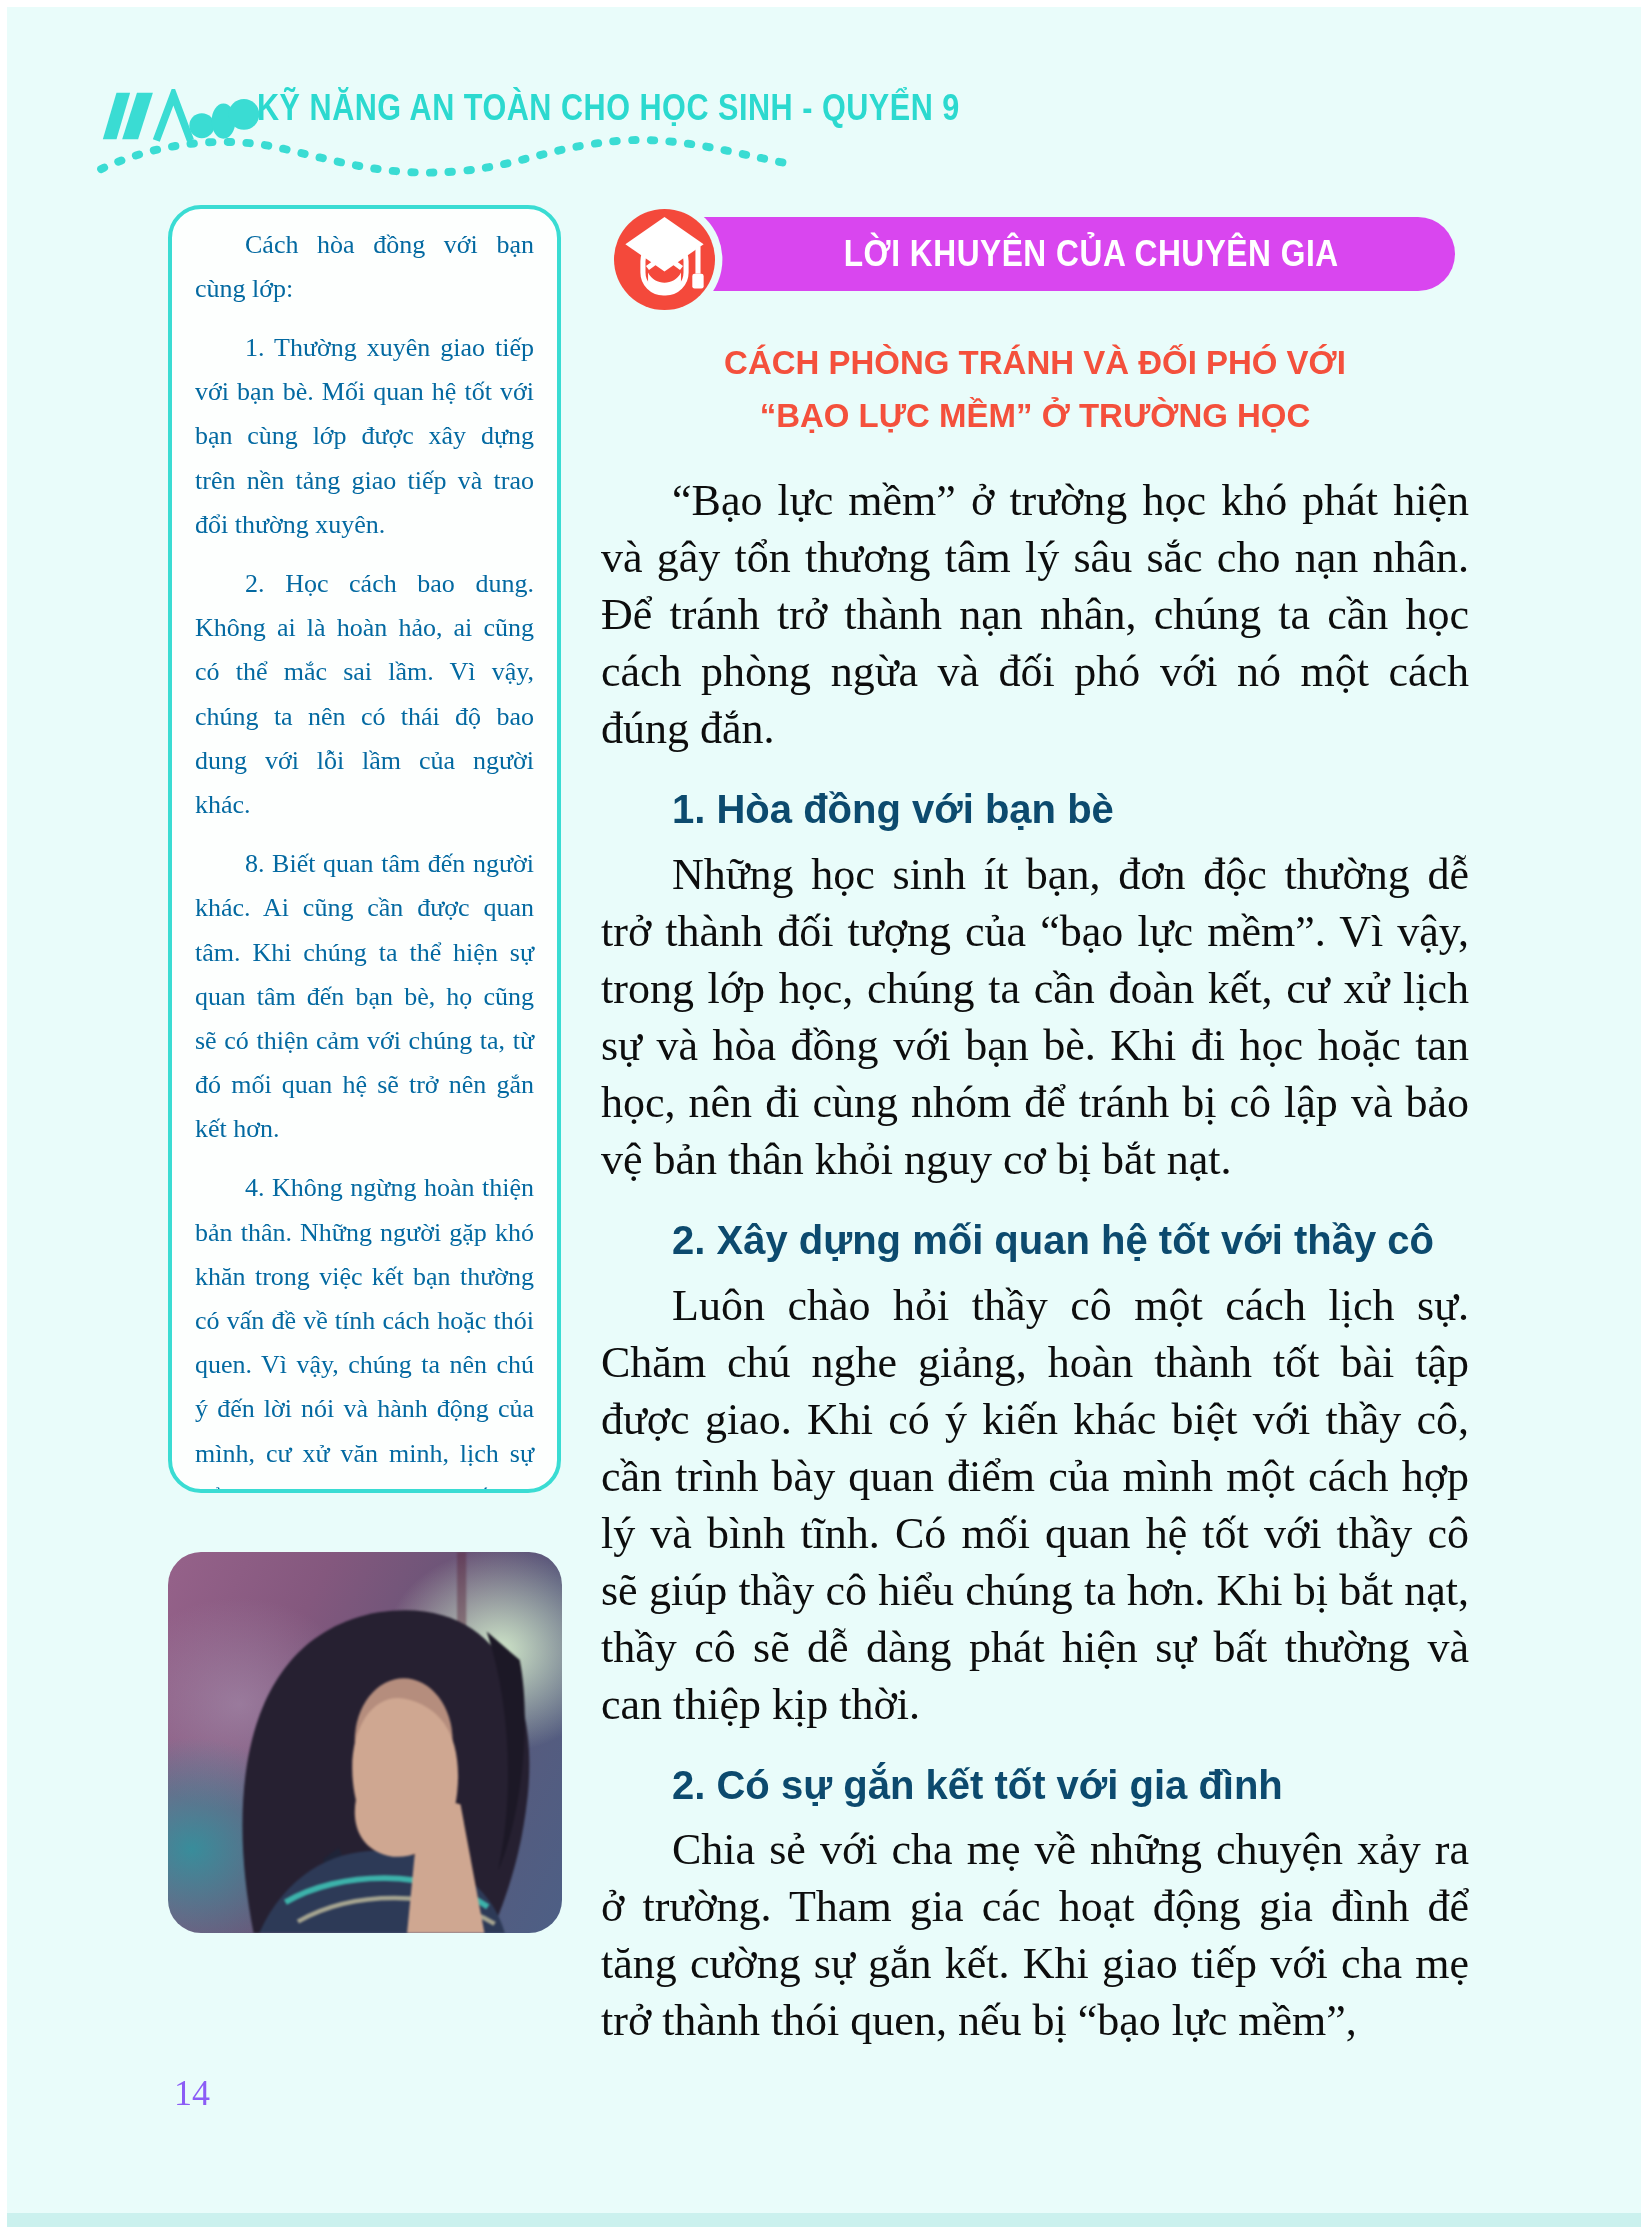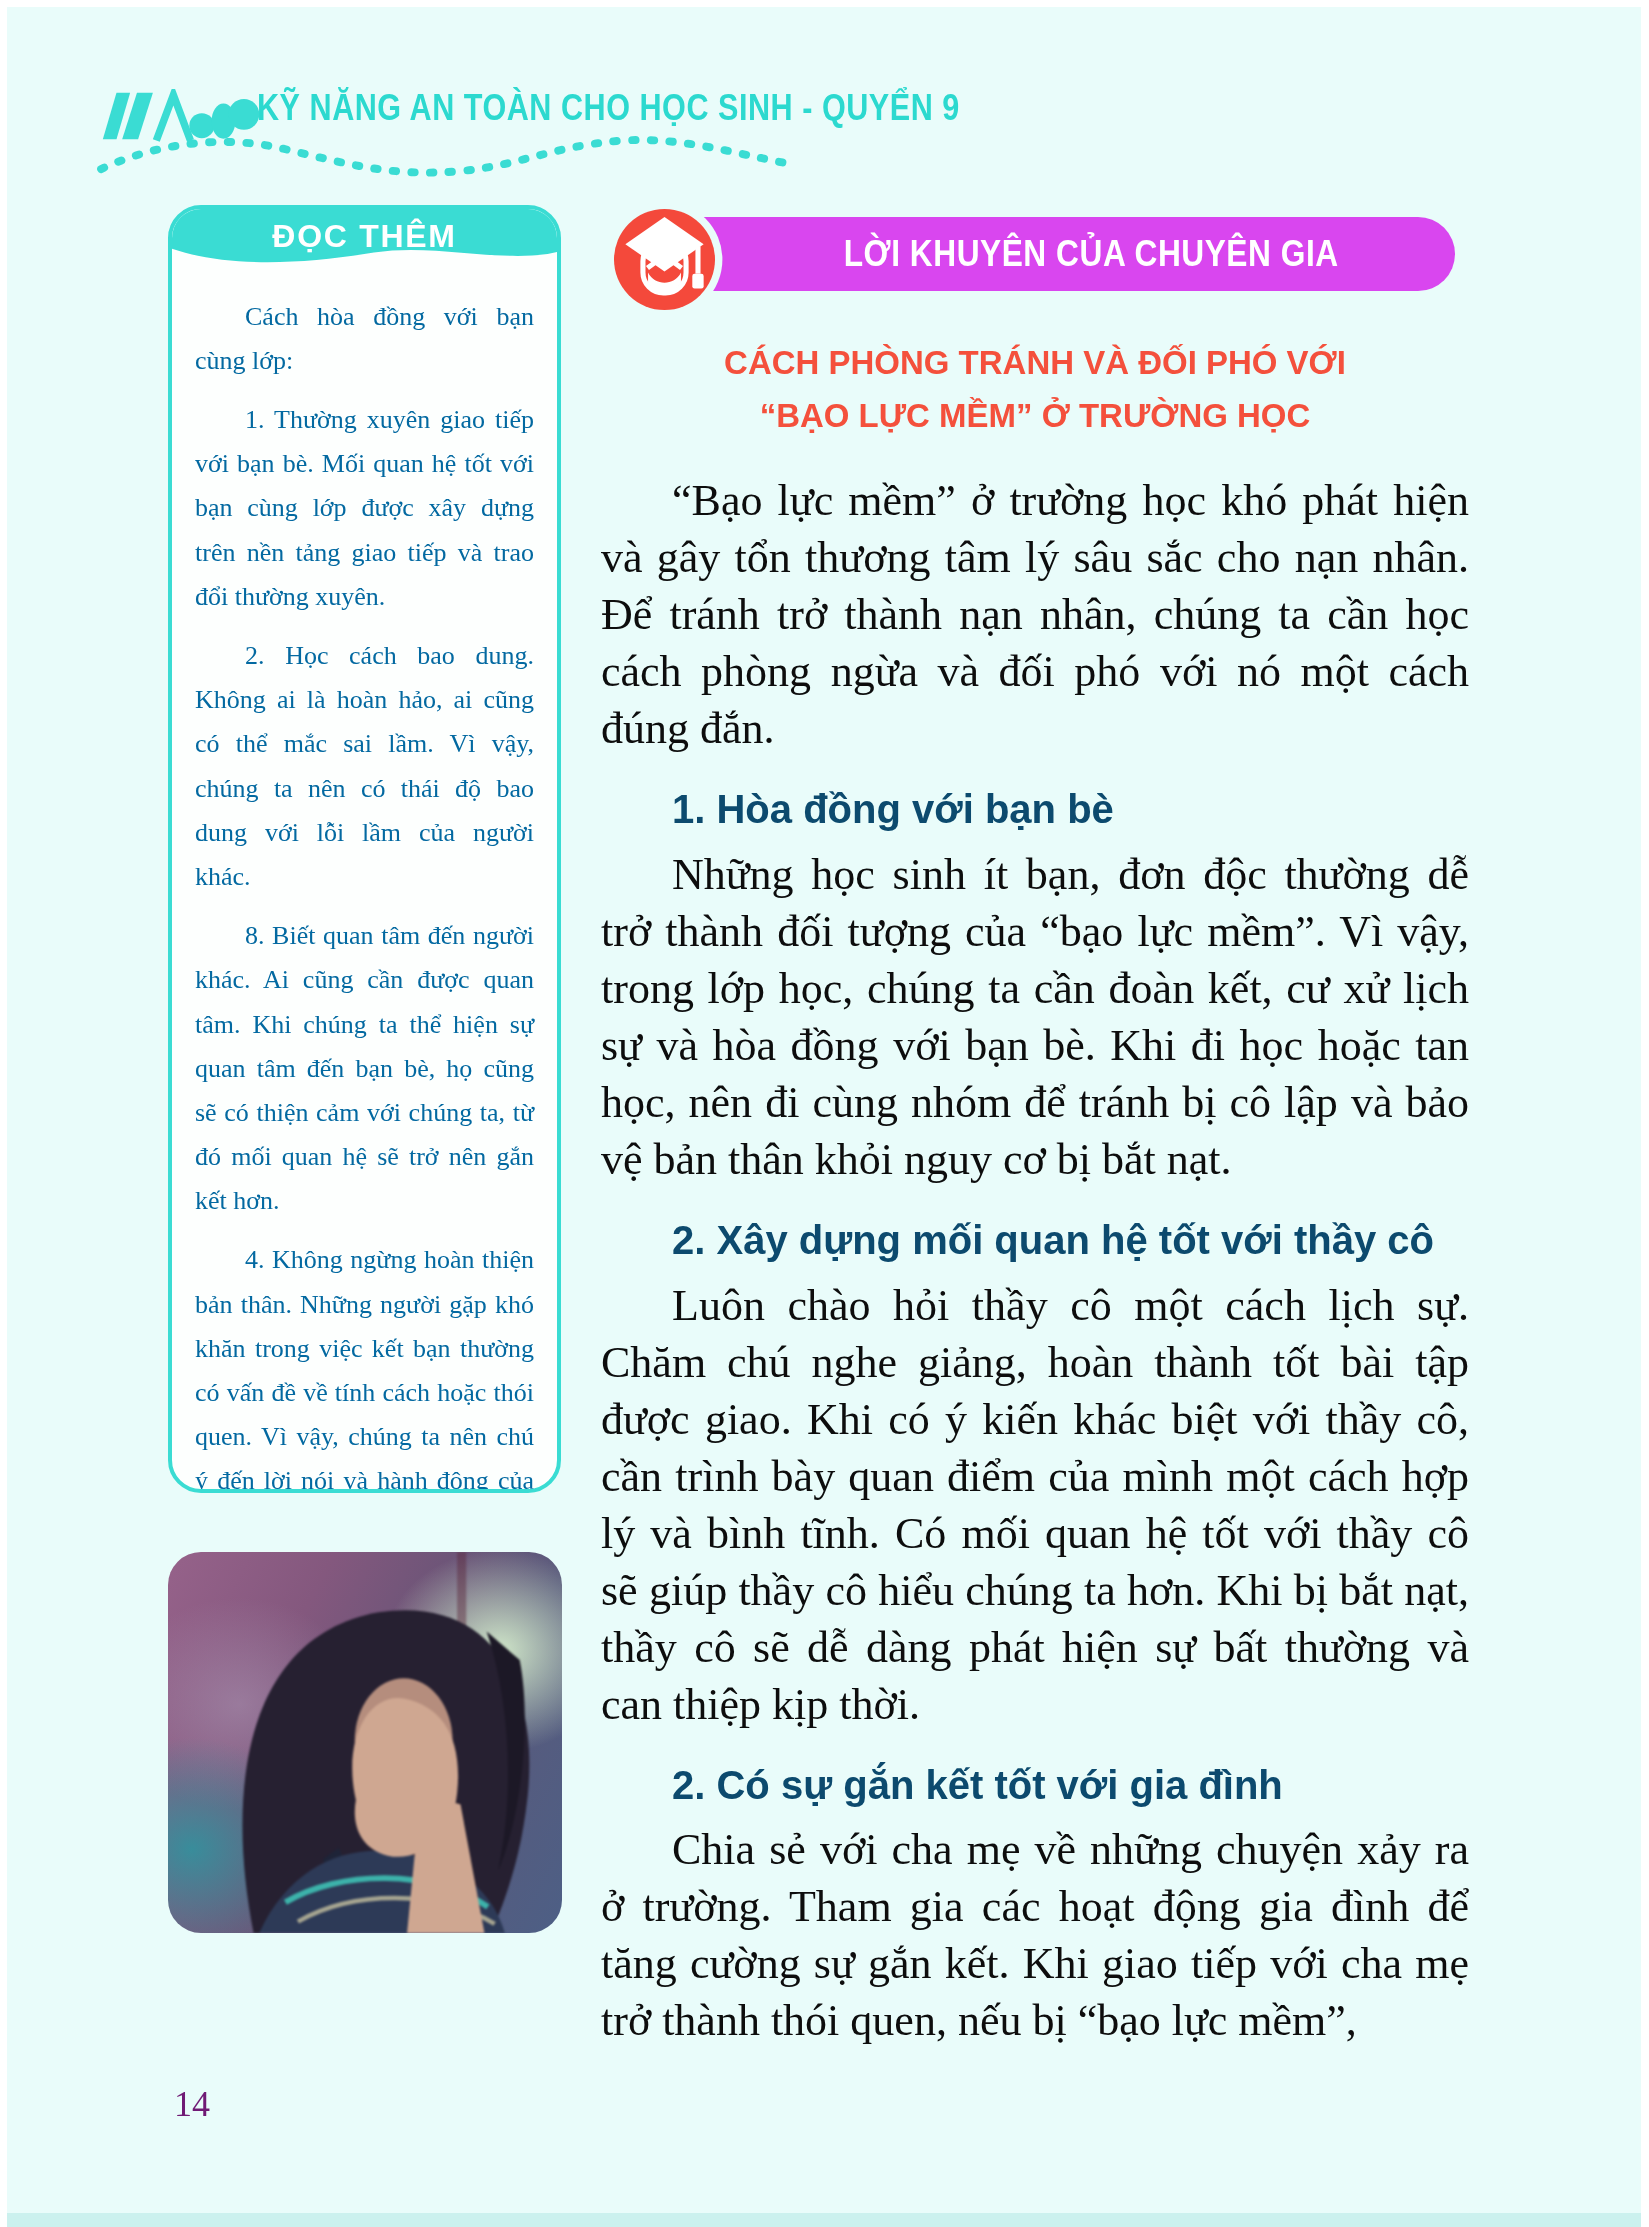--- a/index.html
+++ b/index.html
@@ -55,21 +55,21 @@
     background:
       radial-gradient(ellipse 42% 38% at 84% 26%, rgba(214,238,205,0.95) 0%, rgba(214,238,205,0) 70%),
       radial-gradient(ellipse 50% 45% at 6% 78%, rgba(44,150,160,0.85) 0%, rgba(44,150,160,0) 65%),
       radial-gradient(ellipse 45% 40% at 18% 40%, rgba(170,150,180,0.55) 0%, rgba(170,150,180,0) 70%),
       linear-gradient(118deg, #96628a 0%, #84587e 28%, #6d5578 48%, #595a7c 68%, #4d5f85 100%);
   }
   .photo svg { width:100%; height:100%; filter:blur(0.9px); }
 
   .page-number {
     position:absolute; left:174px; top:2072px;
-    font-size:36px; color:#701a75;margin-top:11px;
+    font-size:36px; color:#8b5cf6;
   }
 
   
   .main { position:absolute; left:601px; top:212px; width:868px; }
 
   .banner-wrap { position:relative; height:109px; }
   .banner-bar {
     position:absolute; left:59px; top:4.6px; width:795px; height:74px;
     background:#d946ef; border-radius:37px;
     display:flex; align-items:center; justify-content:center;
@@ -117,26 +117,20 @@
   <circle cx="186" cy="64" r="22" fill="#3ADCD3"></circle>
   <ellipse cx="224" cy="56" rx="21" ry="31" fill="#3ADCD3"></ellipse>
   <circle cx="260" cy="44" r="27" fill="#3ADCD3"></circle>
 </svg>
 <div class="book-title">KỸ NĂNG AN TOÀN CHO HỌC SINH - QUYỂN 9</div>
 <svg class="wave-svg" width="706" height="52" viewBox="0 0 1240 92">
   <path d="M8,62 C110,14 230,2 330,26 C440,52 520,76 640,66 C745,57 805,22 925,12 C1035,4 1125,34 1232,54" fill="none" stroke="#3ADCD3" stroke-width="14" stroke-dasharray="6 27" stroke-linecap="round"></path>
 </svg>
 
 <div class="readmore">
-  <div class="readmore-header">
-    <svg width="393" height="74" viewBox="0 0 690 130" preserveAspectRatio="none">
-      <path d="M0,0 H690 V76 C598,104 470,62 358,80 C238,100 100,108 0,72 Z" fill="#3ADCD3"></path>
-    </svg>
-    <div class="readmore-title">ĐỌC THÊM</div>
-  </div>
   <div class="readmore-body">
     <p>Cách hòa đồng với bạn cùng lớp:</p>
     <p>1. Thường xuyên giao tiếp với bạn bè. Mối quan hệ tốt với bạn cùng lớp được xây dựng trên nền tảng giao tiếp và trao đổi thường xuyên.</p>
     <p>2. Học cách bao dung. Không ai là hoàn hảo, ai cũng có thể mắc sai lầm. Vì vậy, chúng ta nên có thái độ bao dung với lỗi lầm của người khác.</p>
     <p>8. Biết quan tâm đến người khác. Ai cũng cần được quan tâm. Khi chúng ta thể hiện sự quan tâm đến bạn bè, họ cũng sẽ có thiện cảm với chúng ta, từ đó mối quan hệ sẽ trở nên gắn kết hơn.</p>
     <p>4. Không ngừng hoàn thiện bản thân. Những người gặp khó khăn trong việc kết bạn thường có vấn đề về tính cách hoặc thói quen. Vì vậy, chúng ta nên chú ý đến lời nói và hành động của mình, cư xử văn minh, lịch sự để trở thành một học sinh tốt.</p>
   </div>
 </div>
 
 <div class="photo">

